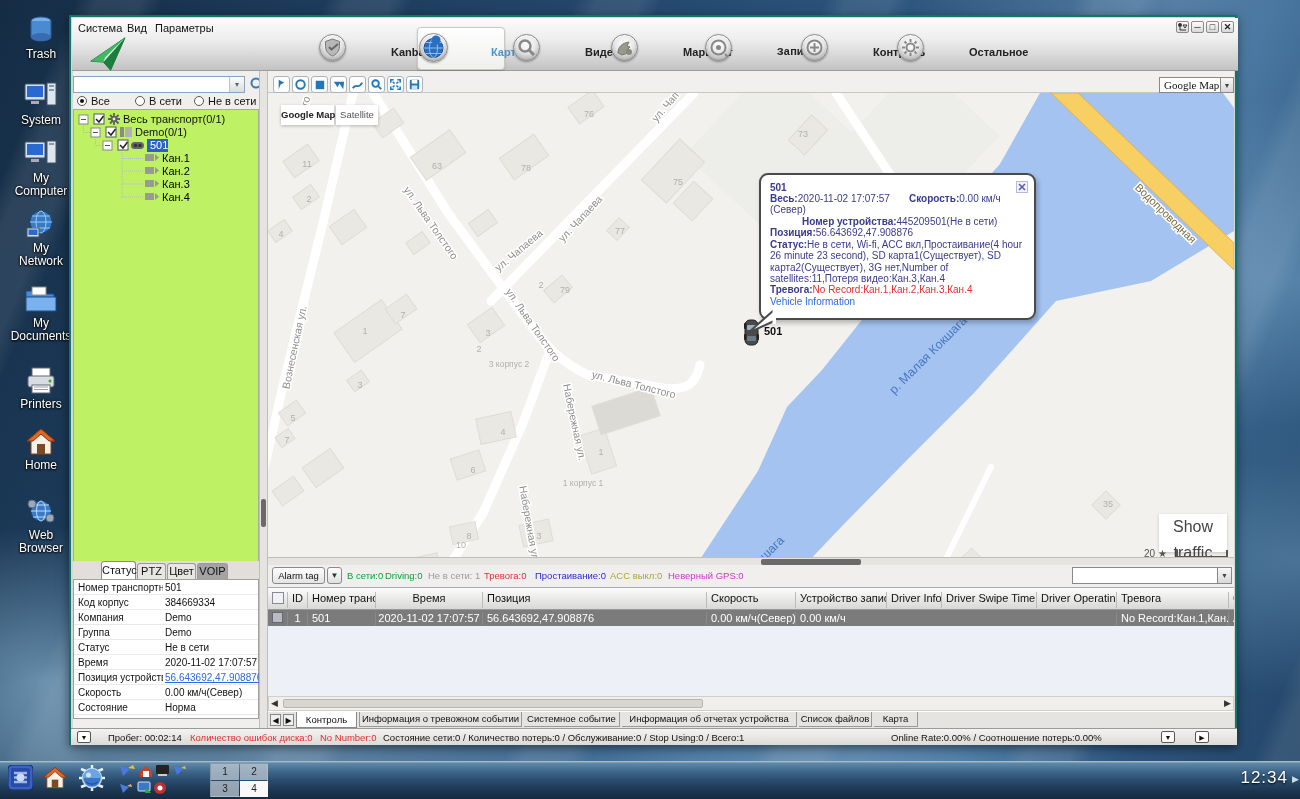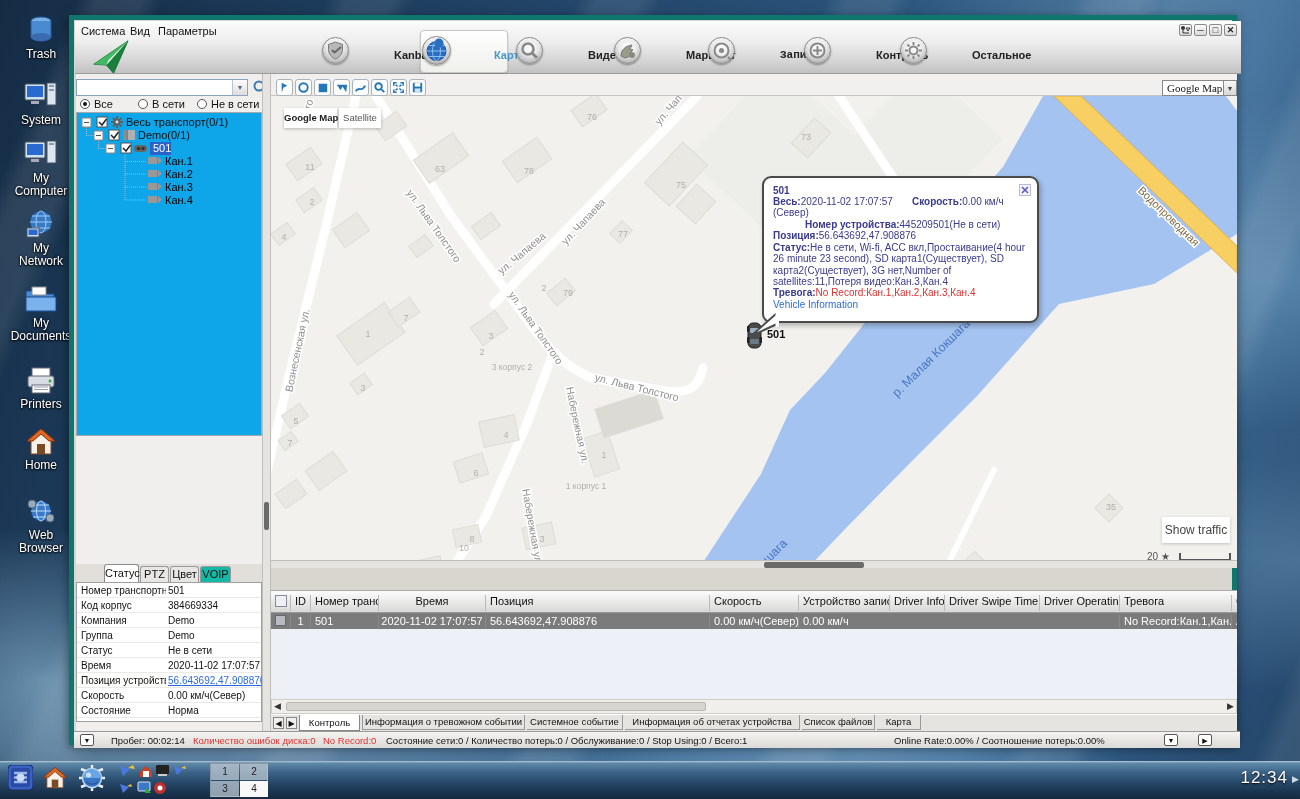--- a/index.html
+++ b/index.html
@@ -14,21 +14,21 @@
 
 .dico{position:absolute;width:66px;text-align:center;color:#fff;font-size:12px;line-height:13px;text-shadow:0 1px 2px #000,0 0 3px #000;}
 .dico svg{display:block;margin:0 auto 2px;}
 
 .taskbar{position:absolute;left:0;top:761px;width:1300px;height:38px;background:linear-gradient(#b9c9d5 0%,#5e88a8 6%,#3c6488 30%,#27496a 55%,#1b3550 80%,#152a40 100%);}
 .clock{position:absolute;right:12px;top:768px;color:#fff;font-size:17px;letter-spacing:1px;text-shadow:0 1px 2px #000;}
 .pager{position:absolute;left:210px;top:763px;width:58px;height:34px;border:1px solid #8899a6;}
 .pager div{position:absolute;width:28px;height:16px;background:rgba(190,200,210,.75);color:#222;font-size:10px;text-align:center;line-height:16px;}
 .tbico{position:absolute;top:765px;}
 
-.win{position:absolute;left:69px;top:15px;width:1168px;height:730px;background:#d9d6d0;border:5px solid #0f766e;box-shadow:0 3px 10px rgba(0,0,0,.5);}
+.win{position:absolute;left:69px;top:15px;width:1168px;height:730px;background:#d9d6d0;border:2px solid #0f766e;box-shadow:0 3px 10px rgba(0,0,0,.5);}
 .menubar{position:absolute;left:1px;top:1px;width:1166px;height:17px;font-size:11px;color:#111;z-index:3;}
 .menubar span{position:absolute;top:4px;}
 .toolbar{position:absolute;left:1px;top:1px;width:1166px;height:53px;background:linear-gradient(#fbfbfb 0%,#eeeeee 40%,#d6d6d6 75%,#c2c2c2 100%);border-bottom:1px solid #9d9d9d;}
 .tbtn{position:absolute;top:16px;width:27px;height:27px;border-radius:50%;background:radial-gradient(circle at 50% 35%,#ffffff 0%,#e8e8e8 45%,#b9b9b9 75%,#8f8f8f 100%);border:1px solid #8a8a8a;box-shadow:0 1px 2px rgba(0,0,0,.35), inset 0 1px 1px #fff;}
 .tlab{position:absolute;top:28px;font-size:11px;font-weight:bold;color:#222;margin-left:36px;}
 .activetab{position:absolute;left:345px;top:9px;width:88px;height:43px;background:linear-gradient(#ffffff,#efefec);border:1px solid #c8c8c4;border-radius:4px;box-shadow:0 1px 2px rgba(0,0,0,.2);}
 .winctl{position:absolute;top:4px;width:13px;height:12px;border:1px solid #8a8a8a;border-radius:2px;background:linear-gradient(#fcfcfc,#d8d8d8);font-size:9px;line-height:10px;text-align:center;color:#222;font-weight:bold;}
 </style></head><body>
 <div class="streaks"></div>
 
@@ -202,21 +202,21 @@
  <div style="position:absolute;left:0;top:24px;width:186px;height:16px;font-size:11px;color:#111;">
   <span style="position:absolute;left:4px;top:1px;width:10px;height:10px;border:1px solid #555;border-radius:50%;background:#fff;">
           <span style="position:absolute;left:2px;top:2px;width:4px;height:4px;border-radius:50%;background:#111;"></span>
         </span>
         <span style="position:absolute;left:18px;top:0;">Все</span>
   <span style="position:absolute;left:62px;top:1px;width:10px;height:10px;border:1px solid #555;border-radius:50%;background:#fff;"></span>
         <span style="position:absolute;left:76px;top:0;">В сети</span>
   <span style="position:absolute;left:121px;top:1px;width:10px;height:10px;border:1px solid #555;border-radius:50%;background:#fff;"></span>
         <span style="position:absolute;left:135px;top:0;">Не в сети</span>
  </div>
- <div style="position:absolute;left:0;top:38px;width:186px;height:324px;background:#0ea5e9;border:1px solid #a8a8a8;font-size:11px;color:#111;">
+ <div style="position:absolute;left:0;top:38px;width:186px;height:484px;background:#bef264;border:1px solid #a8a8a8;font-size:11px;color:#111;">
   <svg width="184" height="100" viewBox="0 0 184 100">
    <g fill="none" stroke="#b8b8b8" stroke-dasharray="1,1">
             <path d="M9.5 14 v8.5 M9.5 22.5 h7 M21.5 27 v8.5 M21.5 35.5 h7 M48 42 v45 M48 48.5 h21 M48 61 h21 M48 74 h21 M48 87 h21"></path>
           </g>
    <g>
             <rect x="5" y="5" width="9" height="9" fill="#fff" stroke="#888"></rect>
             <path d="M7 9.5 h5" stroke="#555"></path>
           </g>
    <rect x="20" y="4" width="10" height="10" fill="#fff" stroke="#555"></rect>
           <path d="M22 9 l3 3 4.5 -6" stroke="#222" stroke-width="1.5" fill="none"></path>
@@ -263,21 +263,21 @@
    <text x="88" y="52">Кан.1</text>
           <text x="88" y="65">Кан.2</text>
           <text x="88" y="78">Кан.3</text>
           <text x="88" y="91">Кан.4</text>
   </svg>
  </div>
  <div style="position:absolute;left:0;top:490px;width:186px;height:18px;font-size:11px;color:#111;background:#e2dfda;">
   <span style="position:absolute;left:28px;top:0;width:35px;height:18px;background:#fff;border:1px solid #8a8a8a;border-bottom:0;border-radius:3px 3px 0 0;text-align:center;line-height:17px;">Статус</span>
   <span style="position:absolute;left:64px;top:2px;width:29px;height:16px;background:#e8e6e2;border:1px solid #9a9a9a;border-bottom:0;border-radius:3px 3px 0 0;text-align:center;line-height:15px;">PTZ</span>
   <span style="position:absolute;left:94px;top:2px;width:29px;height:16px;background:#e8e6e2;border:1px solid #9a9a9a;border-bottom:0;border-radius:3px 3px 0 0;text-align:center;line-height:15px;">Цвет</span>
-  <span style="position:absolute;left:124px;top:2px;width:31px;height:16px;background:#14b8a6;border:1px solid #9a9a9a;border-bottom:0;border-radius:3px 3px 0 0;text-align:center;line-height:15px;">VOIP</span>
+  <span style="position:absolute;left:124px;top:2px;width:31px;height:16px;background:#a3a3a3;border:1px solid #9a9a9a;border-bottom:0;border-radius:3px 3px 0 0;text-align:center;line-height:15px;">VOIP</span>
  </div>
  <div style="position:absolute;left:0;top:508px;width:186px;height:140px;background:#fff;border:1px solid #a0a0a0;font-size:10px;color:#111;">
 <div style="position:absolute;left:0;top:0px;width:184px;height:15px;border-bottom:1px solid #eceae6;">
           <span style="position:absolute;left:4px;top:2px;width:85px;overflow:hidden;white-space:nowrap;">Номер транспортног</span>
           <span style="position:absolute;left:91px;top:2px;white-space:nowrap;">501</span>
         </div>
 <div style="position:absolute;left:0;top:15px;width:184px;height:15px;border-bottom:1px solid #eceae6;">
           <span style="position:absolute;left:4px;top:2px;width:85px;overflow:hidden;white-space:nowrap;">Код корпус</span>
           <span style="position:absolute;left:91px;top:2px;white-space:nowrap;">384669334</span>
         </div>
@@ -432,21 +432,21 @@
         <text x="0" y="0" font-size="10.5" fill="#8f8f8f" text-anchor="middle" transform="translate(253 160) rotate(-40)" style="paint-order:stroke;stroke:#ffffff;stroke-width:3px;">ул. Чапаева</text>
         <text x="0" y="0" font-size="10.5" fill="#8f8f8f" text-anchor="middle" transform="translate(400 16) rotate(-50)" style="paint-order:stroke;stroke:#ffffff;stroke-width:3px;">ул. Чап</text>
         <text x="0" y="0" font-size="10.5" fill="#8f8f8f" text-anchor="middle" transform="translate(303 330) rotate(78)" style="paint-order:stroke;stroke:#ffffff;stroke-width:3px;">Набережная ул.</text>
         <text x="0" y="0" font-size="10.5" fill="#8f8f8f" text-anchor="middle" transform="translate(258 432) rotate(80)" style="paint-order:stroke;stroke:#ffffff;stroke-width:3px;">Набережная ул.</text>
         <text x="0" y="0" font-size="11" fill="#7d6a45" text-anchor="middle" transform="translate(895 123) rotate(44)" style="paint-order:stroke;stroke:#ffffff;stroke-width:3px;">Водопроводная</text>
         <text x="0" y="0" font-size="12.5" fill="#4878c4" text-anchor="middle" transform="translate(663 265) rotate(-45)" style="paint-order:stroke;stroke:#ffffff;stroke-width:0px;">р. Малая Кокшага</text>
         <text x="0" y="0" font-size="12.5" fill="#4878c4" text-anchor="middle" transform="translate(505 460) rotate(-45)" style="paint-order:stroke;stroke:#ffffff;stroke-width:0px;">кшага</text>
       </svg>
       <div style="position:absolute;left:13px;top:12px;width:53px;height:20px;background:#fff;box-shadow:0 1px 3px rgba(0,0,0,.25);font-size:9.5px;white-space:nowrap;font-weight:bold;color:#222;text-align:center;line-height:20px;">Google Map</div>
       <div style="position:absolute;left:68px;top:12px;width:42px;height:20px;background:#fff;box-shadow:0 1px 3px rgba(0,0,0,.25);font-size:9.5px;white-space:nowrap;color:#555;text-align:center;line-height:20px;">Satellite</div>
-      <div style="position:absolute;left:891px;top:421px;width:68px;height:26px;background:#fff;box-shadow:0 1px 3px rgba(0,0,0,.2);font-size:12px;color:#444;text-align:center;line-height:26px;">Show traffic</div>
+      <div style="position:absolute;left:891px;top:421px;width:68px;height:38px;background:#fff;box-shadow:0 1px 3px rgba(0,0,0,.2);font-size:16px;color:#444;text-align:center;line-height:26px;">Show traffic</div>
       <div style="position:absolute;left:876px;top:455px;font-size:10px;color:#555;">20 ★</div>
       <svg style="position:absolute;left:908px;top:456px;" width="52" height="9" viewBox="0 0 52 9">
         <path d="M1 1 v7 h50 v-7" fill="none" stroke="#555" stroke-width="2"></path>
       </svg>
       <svg style="position:absolute;left:475px;top:226px;" width="17" height="27" viewBox="0 0 17 27">
         <rect x="2" y="1" width="13" height="25" rx="5" fill="#4a4a4a" stroke="#222"></rect>
         <rect x="4" y="6" width="9" height="5" rx="1" fill="#9ab0c0"></rect>
         <rect x="4" y="17" width="9" height="5" rx="1" fill="#6a7a86"></rect>
         <rect x="1" y="4" width="2.5" height="6" rx="1" fill="#222"></rect>
         <rect x="13.5" y="4" width="2.5" height="6" rx="1" fill="#222"></rect>
@@ -476,20 +476,33 @@
 <svg style="position:absolute;right:6px;top:6px;" width="12" height="12" viewBox="0 0 12 12">
         <rect x="0.5" y="0.5" width="11" height="11" fill="#f4f4ff" stroke="#b8b8d8"></rect>
         <path d="M3 3 l6 6 M9 3 l-6 6" stroke="#5a5ab8" stroke-width="1.6"></path>
       </svg>
 </div>
 
 <div style="position:absolute;left:197px;top:540px;width:966px;height:8px;background:#e6e4e0;border-top:1px solid #c0beba;">
  <div style="position:absolute;left:493px;top:1px;width:100px;height:6px;background:#6a6a6a;border-radius:2px;"></div>
 </div>
 
+<div style="position:absolute;left:197px;top:548px;width:966px;height:22px;background:#f0efed;font-size:9.5px;">
+ <div style="position:absolute;left:4px;top:2px;width:53px;height:17px;background:linear-gradient(#fefefe,#e4e4e4);border:1px solid #8a8a8a;border-radius:3px;text-align:center;line-height:16px;color:#111;">Alarm tag</div>
+ <div style="position:absolute;left:59px;top:2px;width:15px;height:17px;background:linear-gradient(#fefefe,#e0e0e0);border:1px solid #8a8a8a;border-radius:3px;text-align:center;line-height:16px;font-size:8px;color:#333;">▼</div>
+ <span style="position:absolute;left:79px;top:5px;color:#0aa03c;">В сети:0</span>
+ <span style="position:absolute;left:117px;top:5px;color:#0aa03c;">Driving:0</span>
+ <span style="position:absolute;left:160px;top:5px;color:#9a9a9a;">Не в сети: 1</span>
+ <span style="position:absolute;left:216px;top:5px;color:#e03030;">Тревога:0</span>
+ <span style="position:absolute;left:267px;top:5px;color:#2a2ac8;">Простаивание:0</span>
+ <span style="position:absolute;left:342px;top:5px;color:#a8a832;">ACC выкл:0</span>
+ <span style="position:absolute;left:400px;top:5px;color:#c838c8;">Неверный GPS:0</span>
+ <div style="position:absolute;left:804px;top:2px;width:146px;height:17px;background:#fff;border:1px solid #888;"></div>
+ <div style="position:absolute;left:950px;top:2px;width:14px;height:17px;background:linear-gradient(#f8f8f8,#d8d8d8);border:1px solid #888;border-left:0;font-size:7px;text-align:center;line-height:16px;color:#444;">▼</div>
+</div>
 <div style="position:absolute;left:197px;top:570px;width:966px;height:23px;background:linear-gradient(#fcfcfc,#d8d8d6);border-top:1px solid #aaa;border-bottom:1px solid #999;font-size:11px;color:#111;">
 <span style="position:absolute;left:4px;top:4px;width:12px;height:12px;background:#eef2f6;border:1px solid #889;"></span>
 <span style="position:absolute;left:19px;top:4px;width:20px;padding-left:4px;text-align:left;overflow:hidden;white-space:nowrap;border-left:1px solid #bbb;height:16px;">ID</span>
 <span style="position:absolute;left:39px;top:4px;width:68px;padding-left:4px;text-align:left;overflow:hidden;white-space:nowrap;border-left:1px solid #bbb;height:16px;">Номер транспо</span>
 <span style="position:absolute;left:107px;top:4px;width:107px;text-align:center;overflow:hidden;white-space:nowrap;border-left:1px solid #bbb;height:16px;">Время</span>
 <span style="position:absolute;left:214px;top:4px;width:224px;padding-left:4px;text-align:left;overflow:hidden;white-space:nowrap;border-left:1px solid #bbb;height:16px;">Позиция</span>
 <span style="position:absolute;left:438px;top:4px;width:89px;padding-left:4px;text-align:left;overflow:hidden;white-space:nowrap;border-left:1px solid #bbb;height:16px;">Скорость</span>
 <span style="position:absolute;left:527px;top:4px;width:91px;padding-left:4px;text-align:left;overflow:hidden;white-space:nowrap;border-left:1px solid #bbb;height:16px;">Устройство записи с</span>
 <span style="position:absolute;left:618px;top:4px;width:55px;padding-left:4px;text-align:left;overflow:hidden;white-space:nowrap;border-left:1px solid #bbb;height:16px;">Driver Info</span>
 <span style="position:absolute;left:673px;top:4px;width:95px;padding-left:4px;text-align:left;overflow:hidden;white-space:nowrap;border-left:1px solid #bbb;height:16px;">Driver Swipe Time</span>
@@ -521,19 +534,19 @@
  <span style="position:absolute;left:91px;top:0;width:163px;height:15px;border:1px solid #999;border-top:0;text-align:center;line-height:14px;">Информация о тревожном событии</span>
  <span style="position:absolute;left:256px;top:0;width:96px;height:15px;border:1px solid #999;border-top:0;border-left:0;text-align:center;line-height:14px;">Системное событие</span>
  <span style="position:absolute;left:354px;top:0;width:175px;height:15px;border:1px solid #999;border-top:0;border-left:0;text-align:center;line-height:14px;">Информация об отчетах устройства</span>
  <span style="position:absolute;left:531px;top:0;width:73px;height:15px;border:1px solid #999;border-top:0;border-left:0;text-align:center;line-height:14px;">Список файлов</span>
  <span style="position:absolute;left:606px;top:0;width:44px;height:15px;border:1px solid #999;border-top:0;border-left:0;text-align:center;line-height:14px;">Карта</span>
 </div>
 <div style="position:absolute;left:0;top:711px;width:1166px;height:17px;background:linear-gradient(#f4f3f1,#dcdad6);border-top:1px solid #9a9a9a;font-size:9.5px;color:#111;">
  <span style="position:absolute;left:6px;top:2px;width:14px;height:12px;border:1px solid #555;border-radius:2px;background:#fff;font-size:7px;text-align:center;line-height:11px;">▼</span>
  <span style="position:absolute;left:37px;top:3px;">Пробег: 00:02:14</span>
  <span style="position:absolute;left:119px;top:3px;color:#e03030;">Количество ошибок диска:0</span>
- <span style="position:absolute;left:249px;top:3px;color:#e03030;">No Record:0</span>
+ <span style="position:absolute;left:249px;top:3px;color:#e03030;">No Number:0</span>
  <span style="position:absolute;left:312px;top:3px;">Состояние сети:0 / Количество потерь:0 / Обслуживание:0 / Stop Using:0 / Всего:1</span>
  <span style="position:absolute;left:820px;top:3px;">Online Rate:0.00% / Соотношение потерь:0.00%</span>
  <span style="position:absolute;left:1090px;top:2px;width:14px;height:12px;border:1px solid #555;border-radius:2px;background:#fff;font-size:7px;text-align:center;line-height:11px;">▼</span>
  <span style="position:absolute;left:1124px;top:2px;width:14px;height:12px;border:1px solid #555;border-radius:2px;background:#fff;font-size:7px;text-align:center;line-height:11px;">▶</span>
 </div>
 </div>
 
 </body></html>

